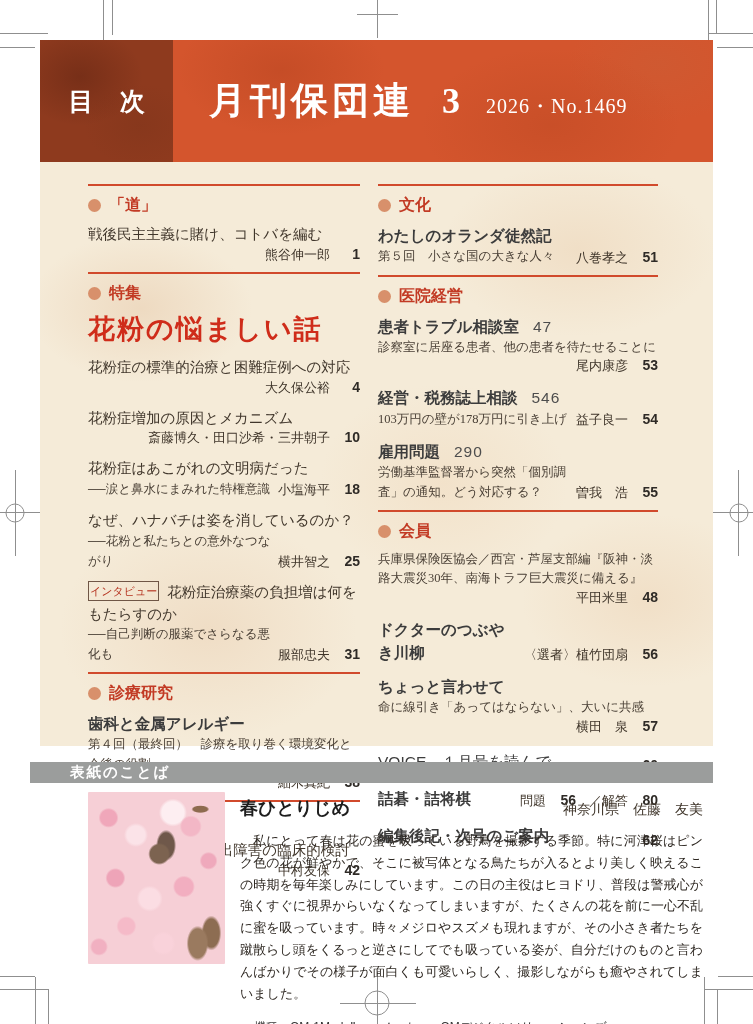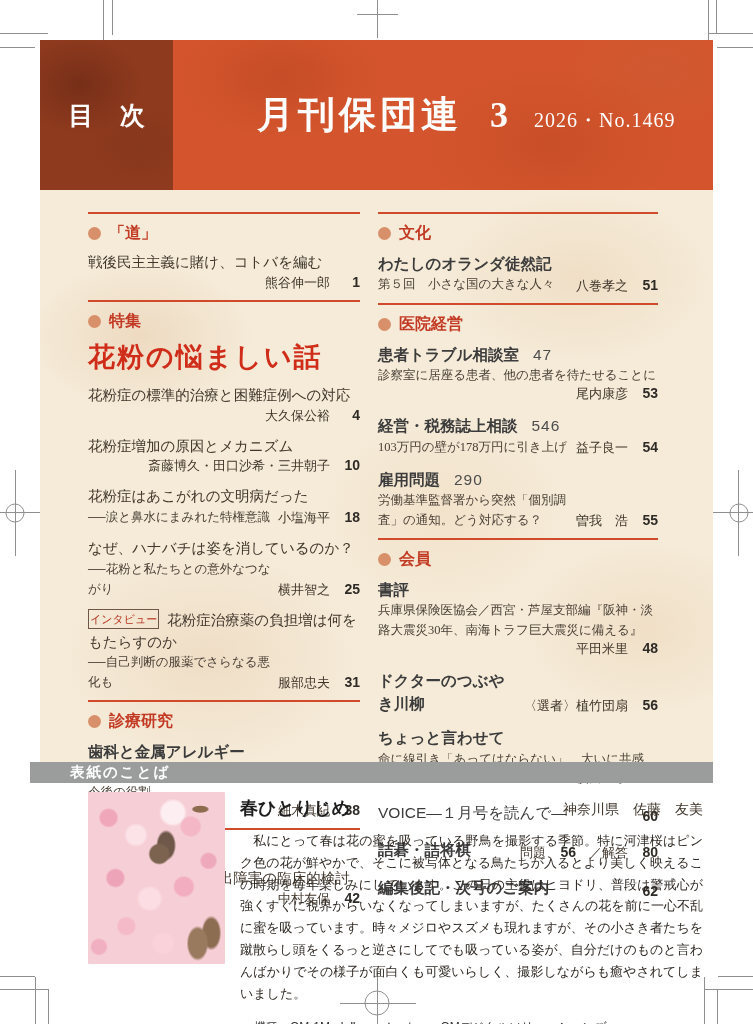--- a/index.html
+++ b/index.html
@@ -8,29 +8,29 @@
     font-family:"Liberation Serif","DejaVu Serif",serif;color:#3f352a;
     -webkit-font-smoothing:antialiased;
   }
   .sans{font-family:"Liberation Sans","DejaVu Sans",sans-serif;}
   .trim{position:absolute;inset:0;width:753px;height:1024px;pointer-events:none;}
   .trim path,.trim line,.trim circle{stroke:#8f8f8f;stroke-width:1;fill:none;}
 
   .sheet{position:absolute;left:40px;top:40px;width:673px;height:945px;}
 
   
-  .header{display:flex;height:150px;}
+  .header{display:flex;height:122px;}
   .toc-box{
     width:133px;background-color:#8e3a1e;display:flex;align-items:center;justify-content:center;
     background-image:radial-gradient(ellipse 90px 70px at 30% 30%,rgba(60,18,8,.28),transparent 70%),
                      radial-gradient(ellipse 80px 60px at 75% 70%,rgba(120,50,25,.30),transparent 70%);
   }
   .toc-box span{color:#fff;font-size:25px;font-weight:bold;letter-spacing:10px;margin-left:10px;}
   .header-main{
-    flex:1;background-color:#d4552d;display:flex;align-items:center;padding-left:84px;
+    flex:1;background-color:#d4552d;display:flex;align-items:center;padding-left:36px;
     background-image:radial-gradient(ellipse 160px 100px at 20% 25%,rgba(160,55,22,.28),transparent 65%),
                      radial-gradient(ellipse 200px 120px at 70% 70%,rgba(168,60,25,.25),transparent 65%),
                      radial-gradient(ellipse 140px 90px at 90% 20%,rgba(200,95,55,.4),transparent 65%);
     color:#fff;
   }
   .mag-title{font-size:37px;font-weight:bold;letter-spacing:4px;}
   .issue-no{font-size:36px;font-weight:bold;margin-left:28px;}
   .issue-info{font-size:20px;margin-left:26px;margin-top:10px;letter-spacing:1px;}
 
   
@@ -308,21 +308,20 @@
           </span>
         </div>
       </div>
 
       <div class="rule"></div>
       <div class="sec-head">
         <span class="bullet"></span>
         <span>会員</span>
       </div>
       <div class="art">
-        <div class="t-sans">書評</div>
         <div class="sub">兵庫県保険医協会／西宮・芦屋支部編『阪神・淡路大震災30年、南海トラフ巨大震災に備える』</div>
         <div class="row">
             <span class="ap">
           <span class="auth">平田米里</span>
           <span class="pg">48</span>
         </span>
           </div>
       </div>
       <div class="art">
         <div class="row">

